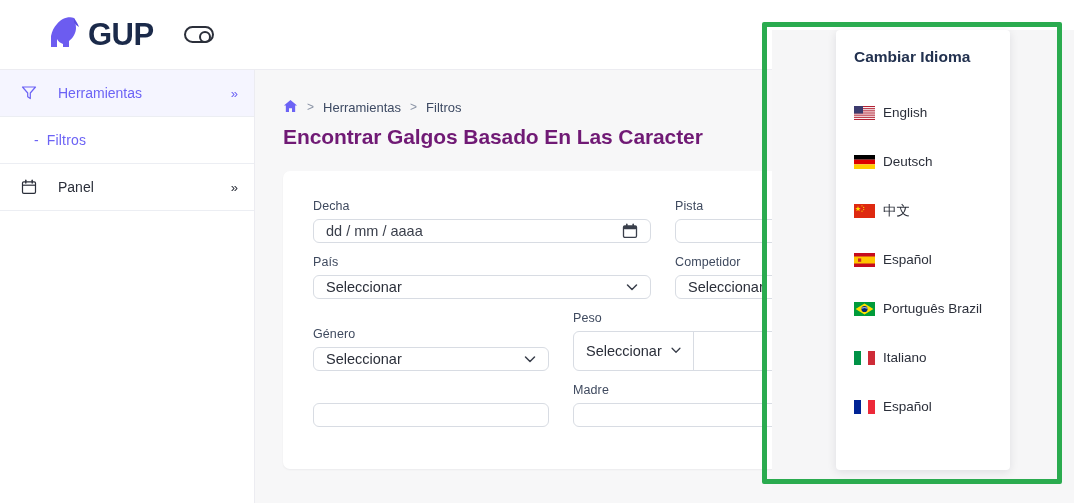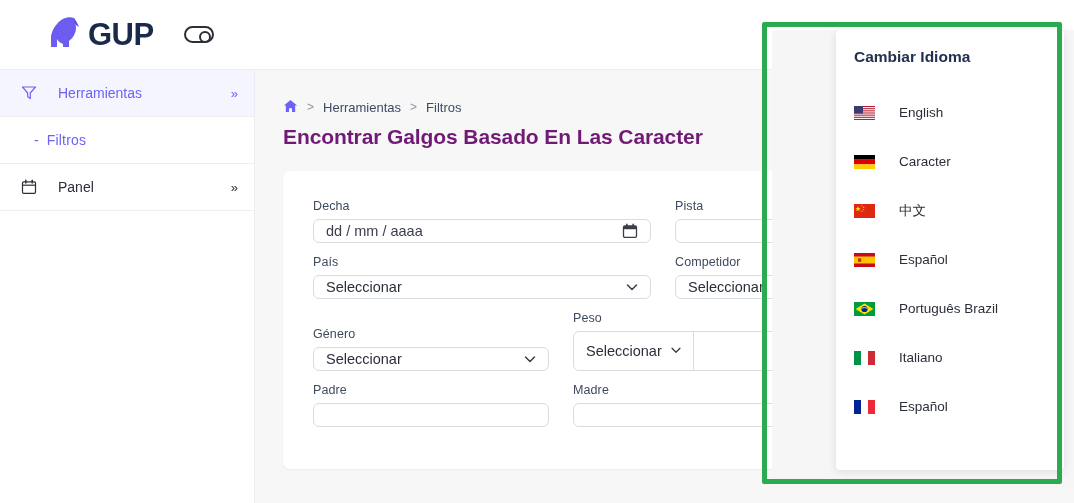--- a/index.html
+++ b/index.html
@@ -219,40 +219,40 @@
     top: 30px; left: 772px;
     width: 302px; height: 460px;
     background: #f6f6f7;
     z-index: 8;
   }
 
   
   .lang-panel {
     position: absolute;
     top: 30px; left: 836px;
-    width: 228px;
+    width: 174px;
     height: 440px;
     background: #ffffff;
     border-radius: 4px;
     box-shadow: 0 2px 10px rgba(16,24,40,0.10);
     padding: 18px 0 0 0;
     z-index: 10;
     overflow: hidden;
   }
   .lang-title {
     font-size: 15.5px;
     font-weight: 700;
     color: #22314f;
     padding: 0 18px;
     margin-bottom: 22px;
   }
   .lang-item {
     display: flex;
     align-items: center;
-    gap: 24px;
+    gap: 8px;
     padding: 0 18px;
     height: 49px;
     cursor: pointer;
     font-size: 13.5px;
     color: #2b2f3a;
   }
   .flag { width: 21px; height: 14px; display: block; flex: 0 0 21px; }
 
   
   .green-box {
@@ -441,21 +441,20 @@
                 </svg>
               </span>
             </div>
             <div class="combo-input"></div>
           </div>
         </div>
       </div>
 
       <div class="form-row">
         <div class="field w-third">
-          <span class="field-label">Padre</span>
           <div class="input-box">
             <span></span>
           </div>
         </div>
         <div class="field w-third">
           <span class="field-label">Madre</span>
           <div class="input-box">
             <span></span>
           </div>
         </div>
@@ -492,21 +491,21 @@
     </div>
 
     <div class="lang-item">
       <span class="flag">
         <svg class="flag" viewBox="0 0 21 14">
           <rect width="21" height="4.67" fill="#000000"></rect>
           <rect y="4.67" width="21" height="4.66" fill="#dd0000"></rect>
           <rect y="9.33" width="21" height="4.67" fill="#ffce00"></rect>
         </svg>
       </span>
-      <span>Caracter</span>
+      <span>Deutsch</span>
     </div>
 
     <div class="lang-item">
       <span class="flag">
         <svg class="flag" viewBox="0 0 21 14">
           <rect width="21" height="14" fill="#de2910"></rect>
           <polygon points="4,2 4.7,4 6.7,4 5.1,5.2 5.7,7.2 4,6 2.3,7.2 2.9,5.2 1.3,4 3.3,4" fill="#ffde00"></polygon>
           <circle cx="8" cy="1.8" r="0.6" fill="#ffde00"></circle>
           <circle cx="9.7" cy="3.4" r="0.6" fill="#ffde00"></circle>
           <circle cx="9.7" cy="5.6" r="0.6" fill="#ffde00"></circle>

